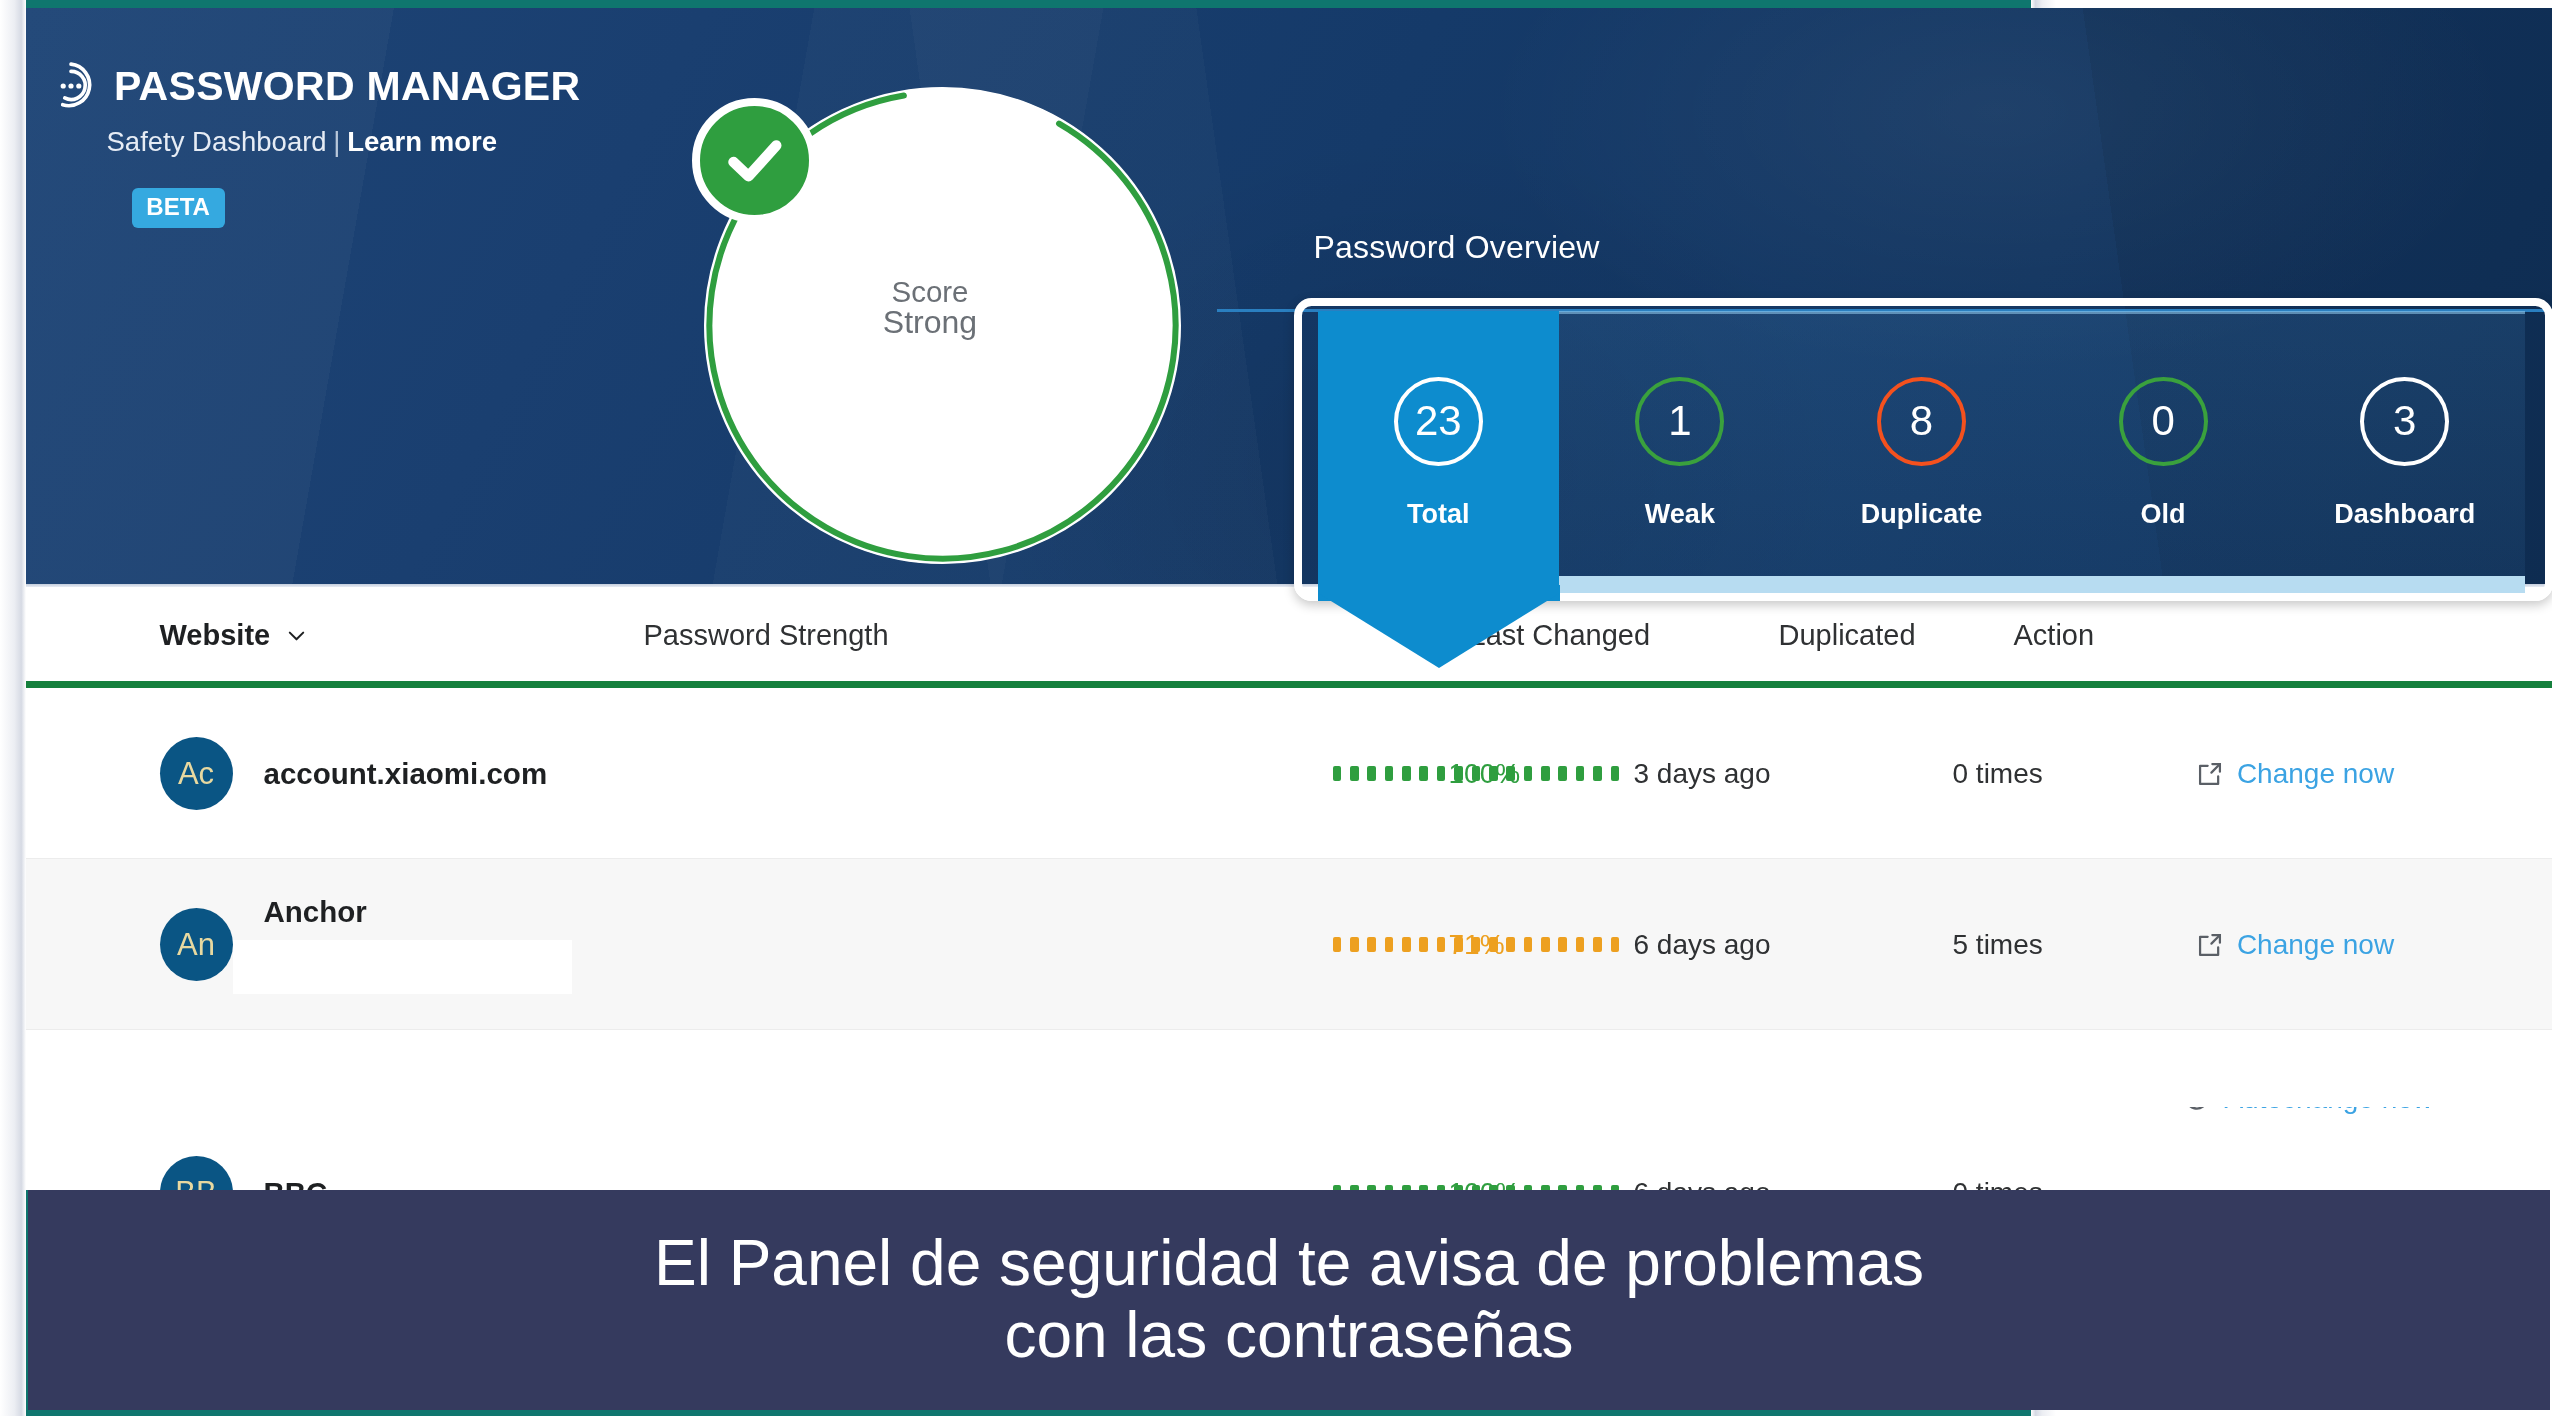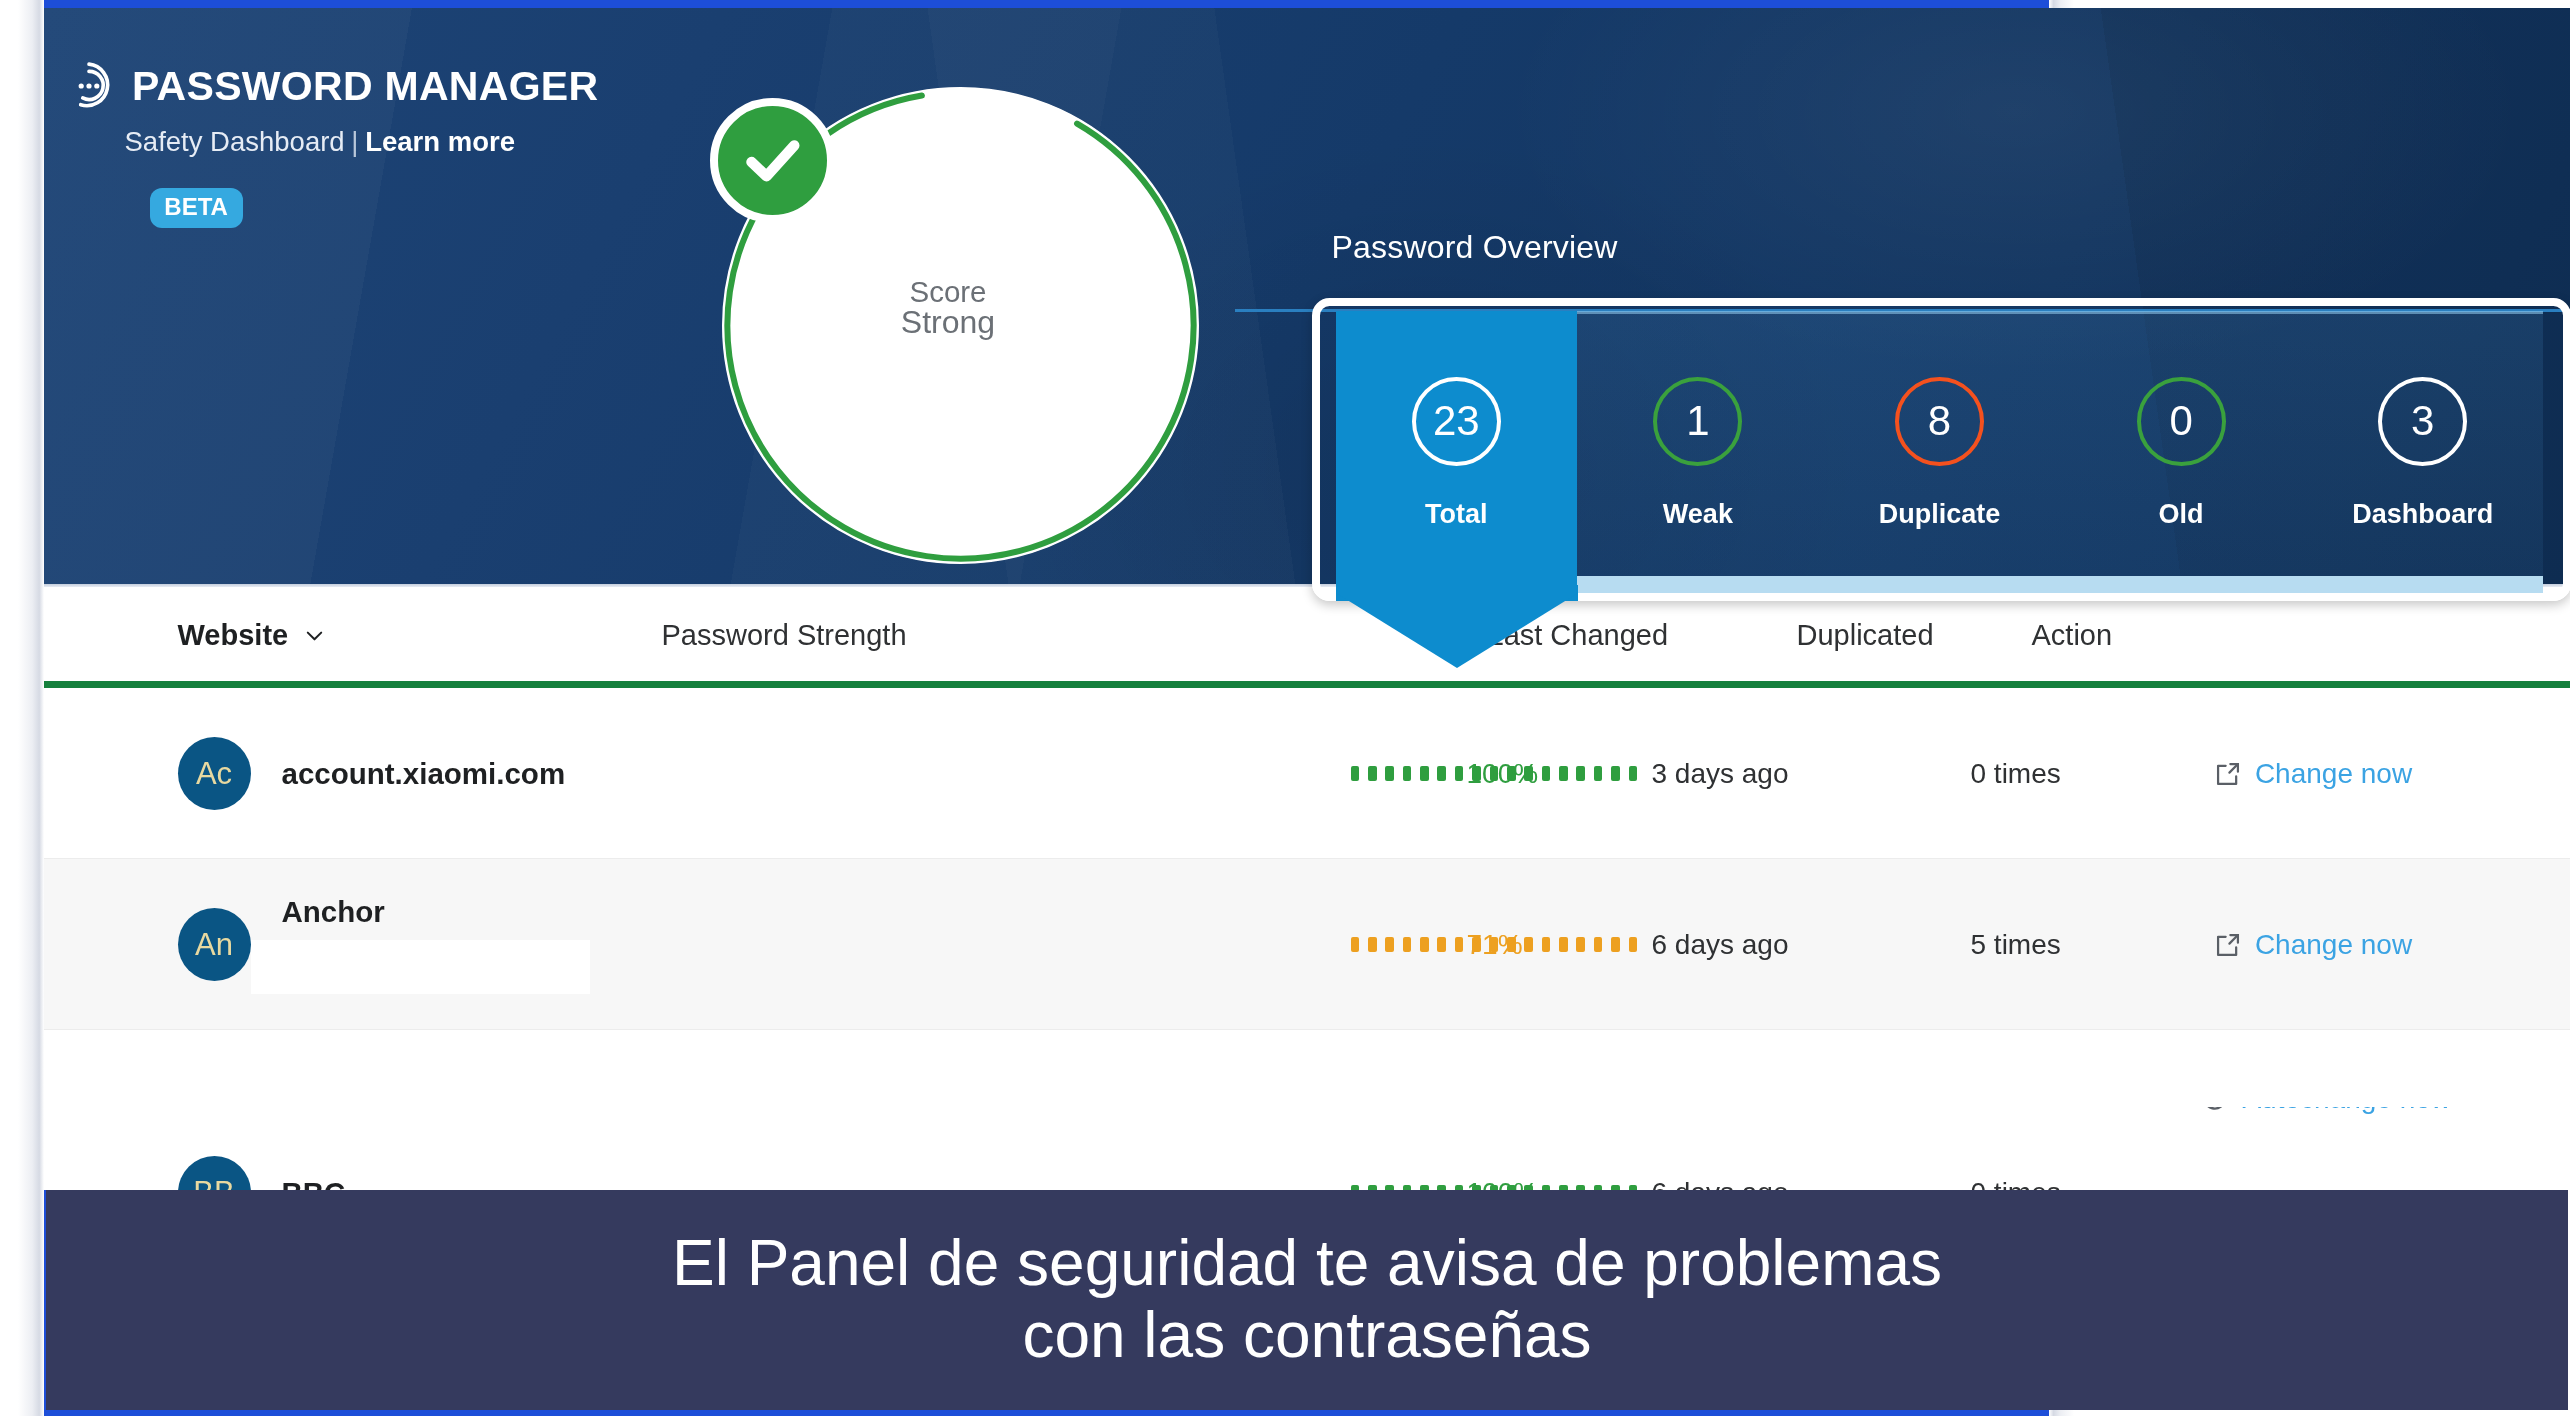--- a/index.html
+++ b/index.html
@@ -3,21 +3,21 @@
 <meta charset="utf-8">
 <style>
   * { box-sizing: border-box; margin: 0; padding: 0; }
   html, body {
     width: 2576px; height: 1417px;
     background: #ffffff;
     font-family: "Liberation Sans", sans-serif;
     overflow: hidden;
   }
 
-  #root { position: relative; width: 2056px; height: 1417px; background:#1d4ed8;margin-left:18px; }
+  #root { position: relative; width: 2056px; height: 1417px; background:#0f766e; }
 
   
   .page-shadow-left  { position:absolute; left:0;  top:0; width:25.5px; height:1417px;
                        background:linear-gradient(to right,#ffffff 0%,#eceef3 55%,#d6dae4 82%,#ffffff 100%); }
   .page-shadow-right { position:absolute; right:0; top:0; width:25.5px; height:1417px;
                        background:linear-gradient(to left,#ffffff 0%,#eceef3 55%,#d6dae4 82%,#ffffff 100%); }
 
   
   .app { position:absolute; left:25.5px; top:8px; width:2526px; height:1182px; background:#fff; overflow:hidden; }
 
@@ -43,21 +43,21 @@
   
   .brand { position:absolute; left:19px; top:52px; display:flex; align-items:center; gap:17.5px; z-index:5;}
   .logo-mark { width:52px; height:52px; position:relative; }
   .brand-title { color:#ffffff; font-size:41px; font-weight:bold; letter-spacing:0.3px; line-height:1; white-space:nowrap;}
   .sub-line { position:absolute; left:81px; top:120px; z-index:5; white-space:nowrap;
               color:#e6ecf5; font-size:27.5px; line-height:1;}
   .sub-line .divider { color:#b9c7da; margin:0 6.7px; }
   .sub-line .learn { color:#ffffff; font-weight:bold; }
   .beta-badge { position:absolute; left:106px; top:180px; z-index:5;
                 background:#35a9e0; color:#ffffff; font-size:24px; font-weight:bold;
-                padding:7.4px 14.8px 8.7px 14.8px; border-radius:12px; line-height:1; }
+                padding:7.4px 14.8px 8.7px 14.8px; border-radius:6px; line-height:1; }
 
   
   .score-wrap { position:absolute; left:666px; top:67px; width:497px; height:497px; z-index:6; }
   .score-ring {
     position:absolute; left:12px; top:12px; width:477px; height:477px; border-radius:50%;
     background:#ffffff; border:10.7px solid #ffffff;
     box-shadow:0 0 0 0 rgba(0,0,0,0);
   }
   .score-ring-arc { position:absolute; left:12px; top:12px; width:477px; height:477px; }
   .score-inner { position:absolute; left:0; top:0; width:477px; height:477px;

